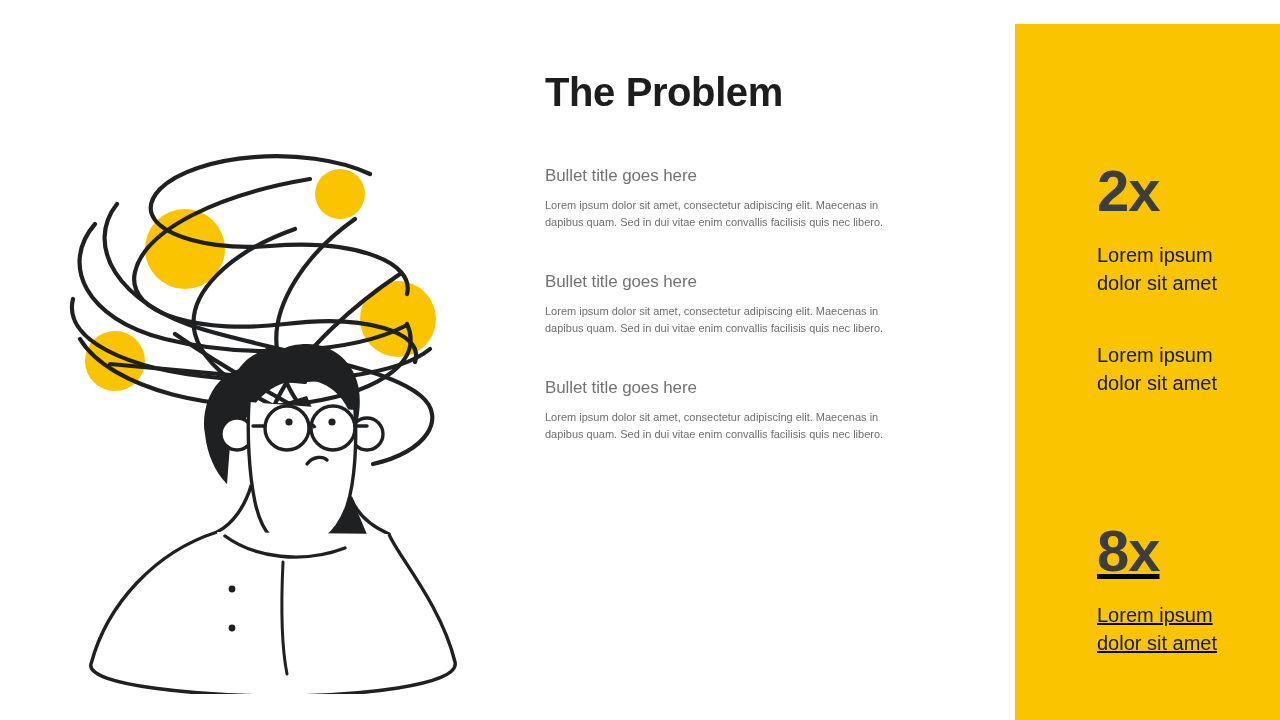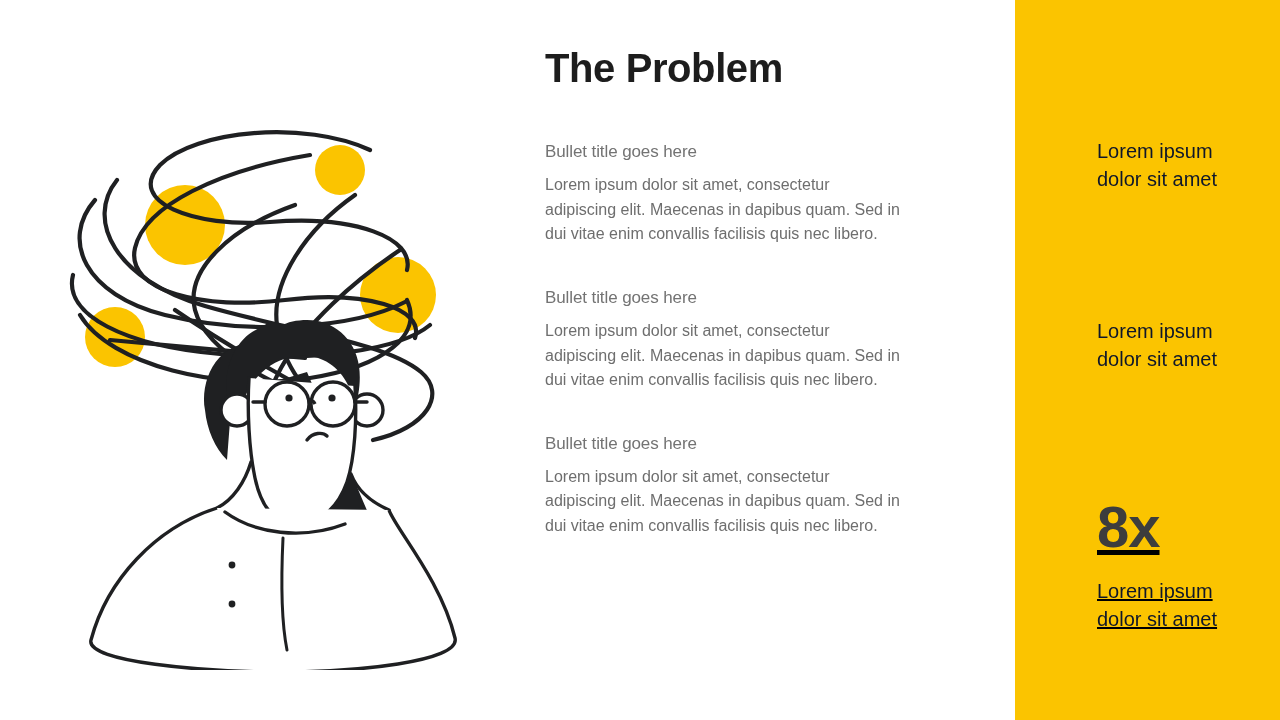--- a/index.html
+++ b/index.html
@@ -11,20 +11,21 @@
     width: 1280px;
     height: 720px;
     overflow: hidden;
     font-family: "Liberation Sans", sans-serif;
     position: relative;
   }
   .slide {
     position: absolute;
     inset: 0;
     background: #ffffff;
+    margin-top: 24px;
   }
 
   
   .illustration {
     position: absolute;
     left: 55px;
     top: 110px;
     width: 420px;
     height: 560px;
   }
@@ -57,21 +58,21 @@
   }
   .bullet-title {
     font-size: 17px;
     font-weight: normal;
     color: #737373;
     letter-spacing: -0.1px;
     margin: 0 0 11px 2px;
     line-height: 1.2;
   }
   .bullet-body {
-    font-size: 16px;
+    font-size: 11px;
     color: #6e6e6e;
     line-height: 1.53;
     margin: 0 0 0 2px;
     width: 358px;
   }
 
   
   .stats-panel {
     position: absolute;
     left: 1015px;
@@ -193,20 +194,21 @@
     </div>
 
     <div class="bullet">
       <h2 class="bullet-title">Bullet title goes here</h2>
       <p class="bullet-body">Lorem ipsum dolor sit amet, consectetur adipiscing elit. Maecenas in dapibus quam. Sed in dui vitae enim convallis facilisis quis nec libero.</p>
     </div>
   </div>
 
   <div class="stats-panel">
     <div class="stat stat-1">
+      <div class="stat-value">2x</div>
       <div class="stat-caption">Lorem ipsum dolor sit amet</div>
     </div>
     <div class="stat stat-2">
       <div class="stat-caption">Lorem ipsum dolor sit amet</div>
     </div>
     <div class="stat stat-3">
       <div class="stat-value">8x</div>
       <div class="stat-caption">Lorem ipsum dolor sit amet</div>
     </div>
   </div>

